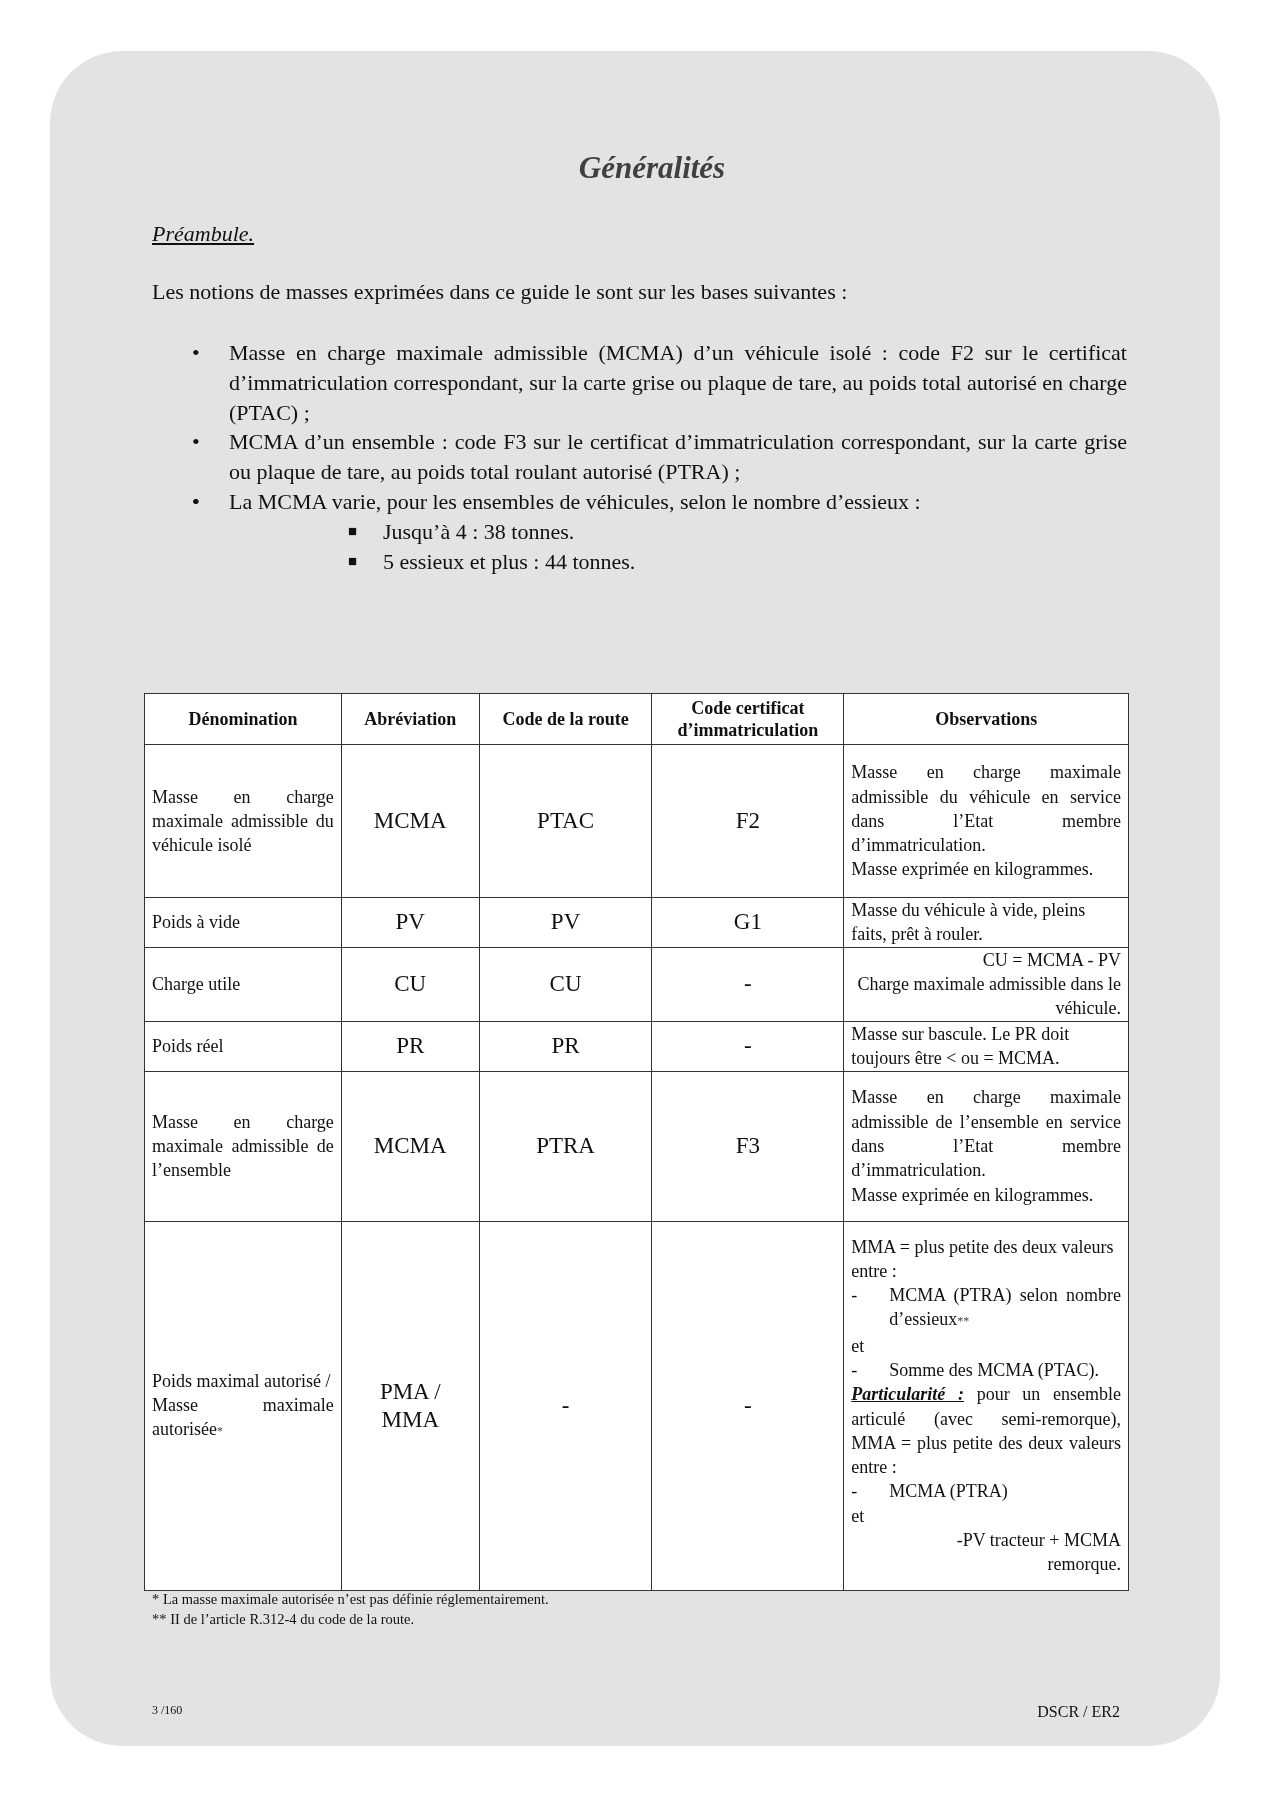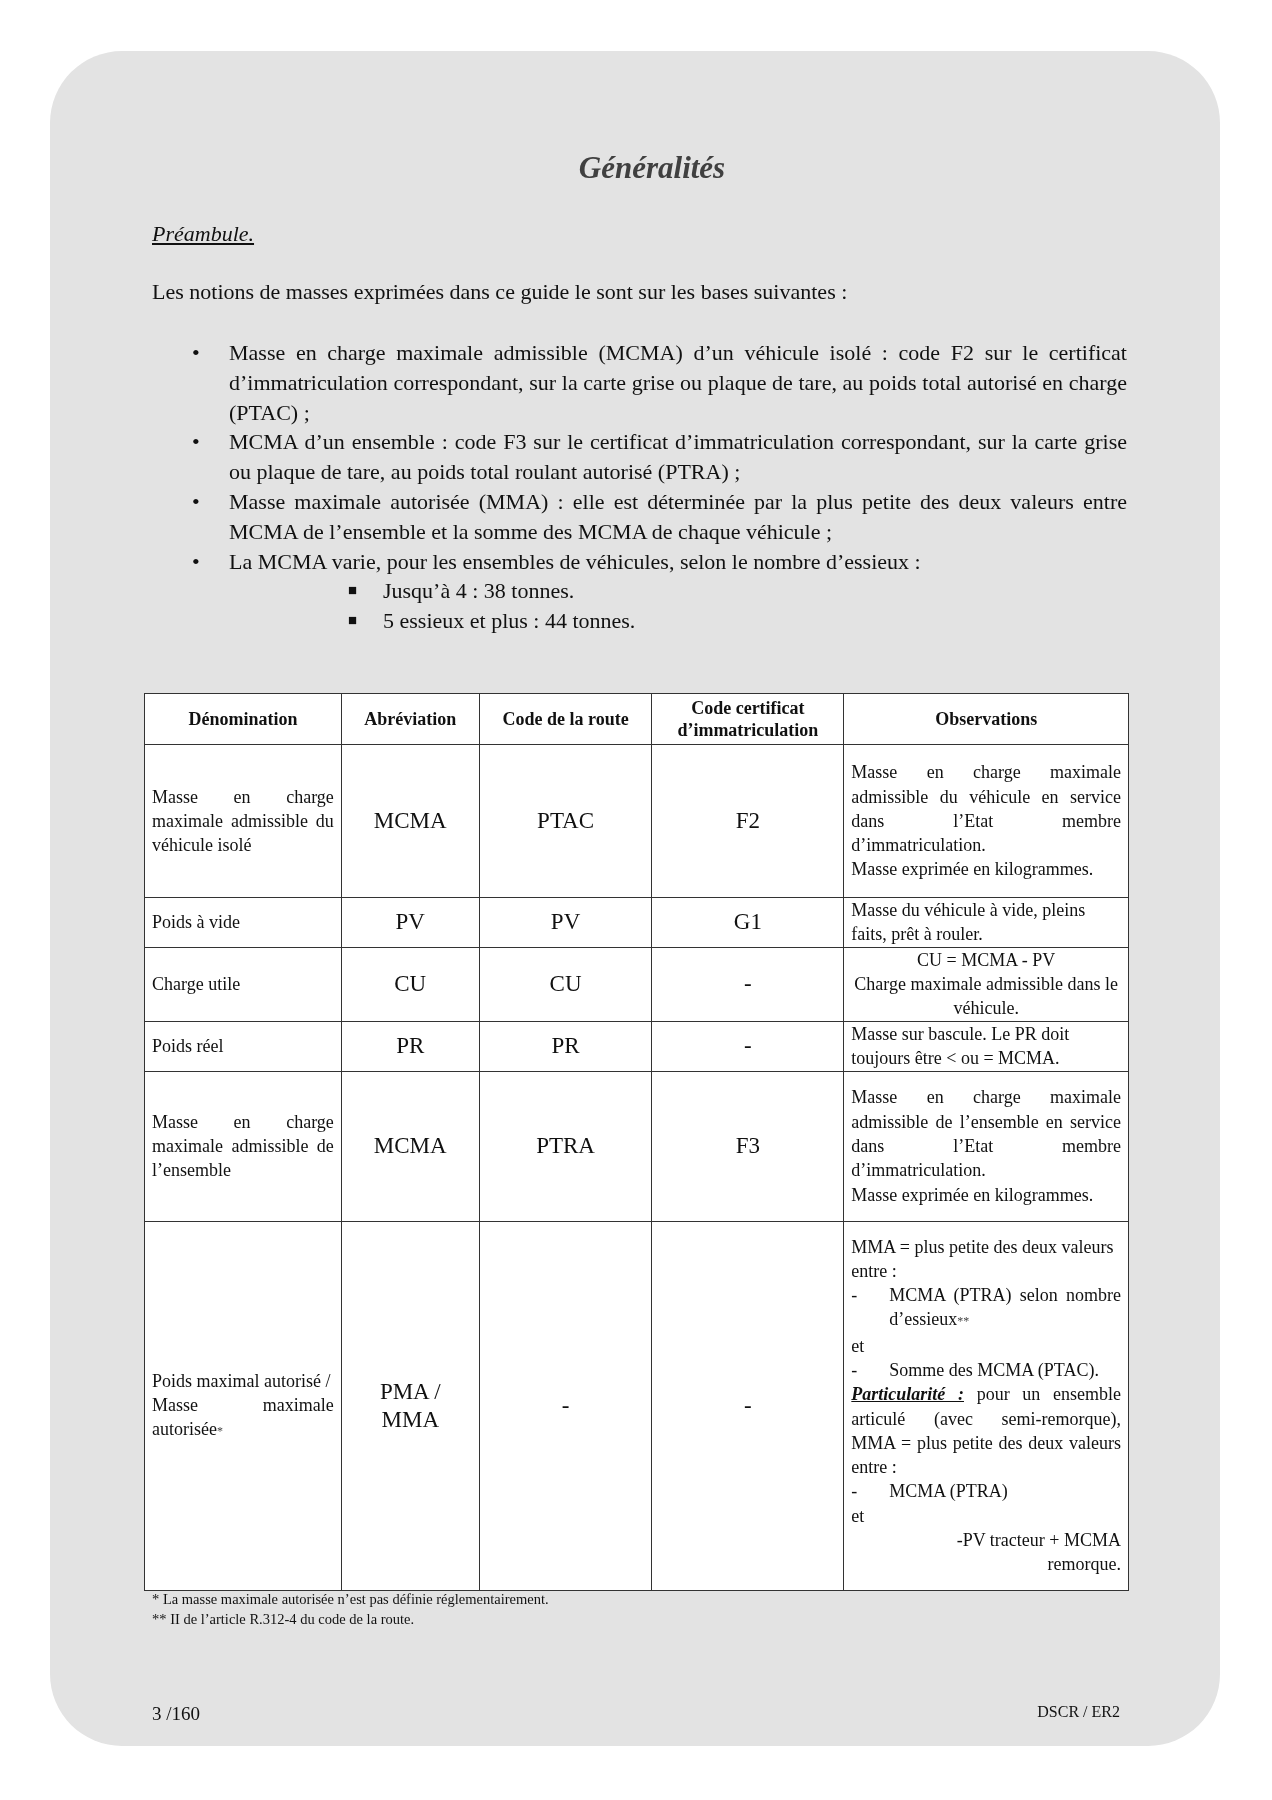--- a/index.html
+++ b/index.html
@@ -22,21 +22,21 @@
   table.masses th { font-weight:bold; font-size:18px; line-height:22px; text-align:center; height:50px; }
   td.den { text-align:justify; line-height:24px; }
   td.code { text-align:center; font-size:23px; line-height:28px;margin-left:44px; }
   td.obs { text-align:justify; line-height:24.3px; padding:2px 6px; }
   td.obs .line { display:block; }
   td.obs .dash { display:block; padding-left:38px; text-indent:-38px; }
   td.obs .dash span.d { display:inline-block; width:38px; text-indent:0; }
   .u-bold { font-weight:bold; text-decoration:underline;font-style:italic; }
   .small-star { font-size:12px; color:#444; }
   .footnotes { position:absolute; left:152px; top:1590px; font-size:14.5px; line-height:19.5px; }
-  .footer-left { position:absolute; left:152px; top:1703px; font-size:19px; }
+  .footer-left { position:absolute; left:152px; top:1703px; font-size:12px; }
   .footer-right { position:absolute; right:152px; top:1703px; font-size:16px; }
 </style>
 </head>
 <body>
 
 <div class="page-box"></div>
 
 <div class="title">Généralités</div>
 <div class="preamble">Préambule.</div>
 <div class="intro">Les notions de masses exprimées dans ce guide le sont sur les bases suivantes :</div>
@@ -45,21 +45,20 @@
   <div class="bullet">
     <span class="dot">•</span>
     <span>Masse en charge maximale admissible (MCMA) d’un véhicule isolé : code F2 sur le certificat d’immatriculation correspondant, sur la carte grise ou plaque de tare, au poids total autorisé en charge (PTAC) ;</span>
   </div>
   <div class="bullet">
     <span class="dot">•</span>
     <span>MCMA d’un ensemble : code F3 sur le certificat d’immatriculation correspondant, sur la carte grise ou plaque de tare, au poids total roulant autorisé (PTRA) ;</span>
   </div>
   <div class="bullet">
     <span class="dot">•</span>
-    <span>Masse maximale autorisée (MMA) : elle est déterminée par la plus petite des deux valeurs entre MCMA de l’ensemble et la somme des MCMA de chaque véhicule ;</span>
   </div>
   <div class="bullet">
     <span class="dot">•</span>
     <span>La MCMA varie, pour les ensembles de véhicules, selon le nombre d’essieux :</span>
   </div>
   <div class="sub">
     <span class="sq">■</span>
     <span>Jusqu’à 4 : 38 tonnes.</span>
   </div>
   <div class="sub">
@@ -103,21 +102,21 @@
       <td class="code">G1</td>
       <td class="obs">
         <span class="line" style="text-align:left">Masse du véhicule à vide, pleins faits, prêt à rouler.</span>
       </td>
     </tr>
     <tr style="height:74px">
       <td class="den">Charge utile</td>
       <td class="code">CU</td>
       <td class="code">CU</td>
       <td class="code">-</td>
-      <td class="obs" style="text-align:center">
+      <td class="obs" style="text-align:right">
         <span class="line">CU = MCMA - PV</span>
         <span class="line">Charge maximale admissible dans le véhicule.</span>
       </td>
     </tr>
     <tr style="height:50px">
       <td class="den">Poids réel</td>
       <td class="code">PR</td>
       <td class="code">PR</td>
       <td class="code">-</td>
       <td class="obs" style="text-align:left">

